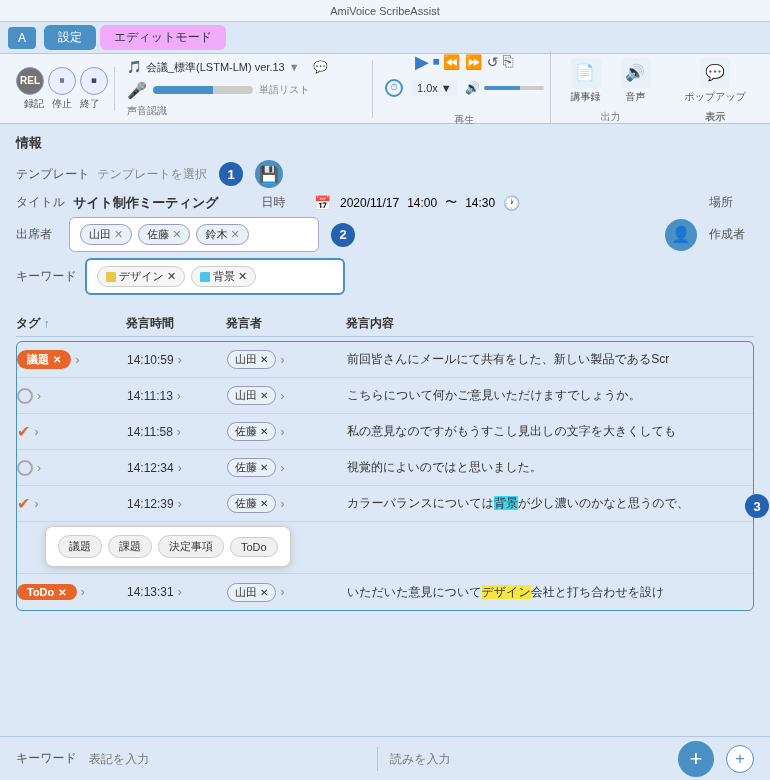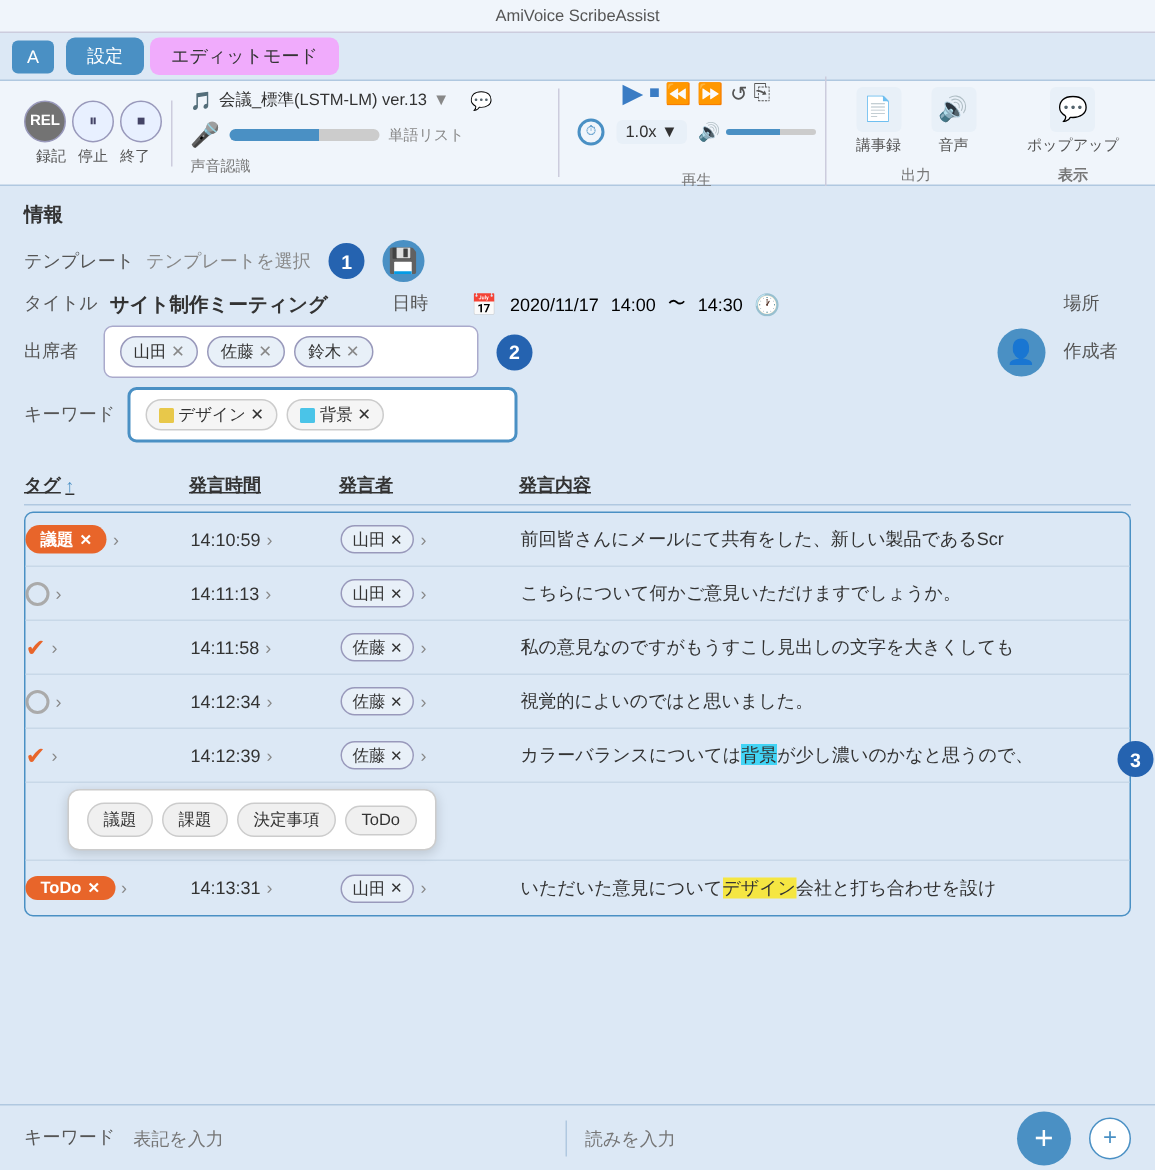--- a/index.html
+++ b/index.html
@@ -194,21 +194,20 @@
     .table-section {
       background: #dce8f5;
       padding: 0 16px;
     }
     .table-header {
       display: grid;
       grid-template-columns: 110px 100px 120px 1fr;
       padding: 4px 0;
       font-size: 12px; font-weight: bold; color: #333;
       border-bottom: 1px solid #b0c8e0;
-      text-decoration: underline;
     }
     .table-header .col-tag { display: flex; align-items: center; gap: 3px; }
     .sort-icon { color: #4a90c4; font-size: 12px; }
 
     .table-row {
       display: grid;
       grid-template-columns: 110px 100px 120px 1fr;
       border-bottom: 1px solid #c8d8e8;
       align-items: center;
       min-height: 36px;

